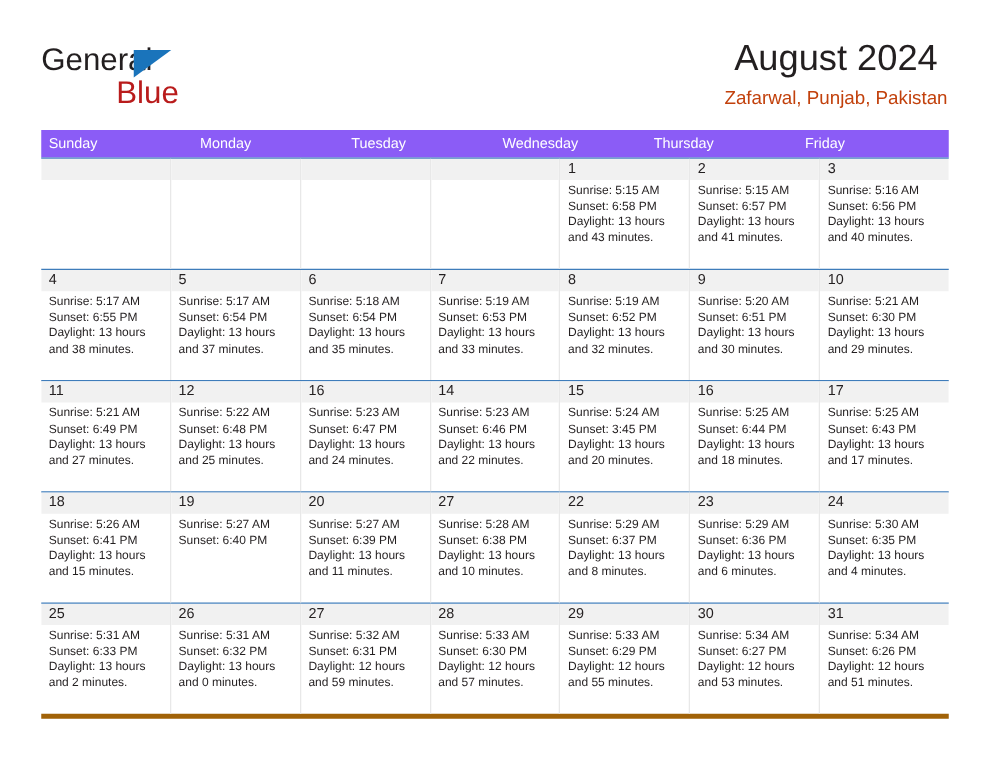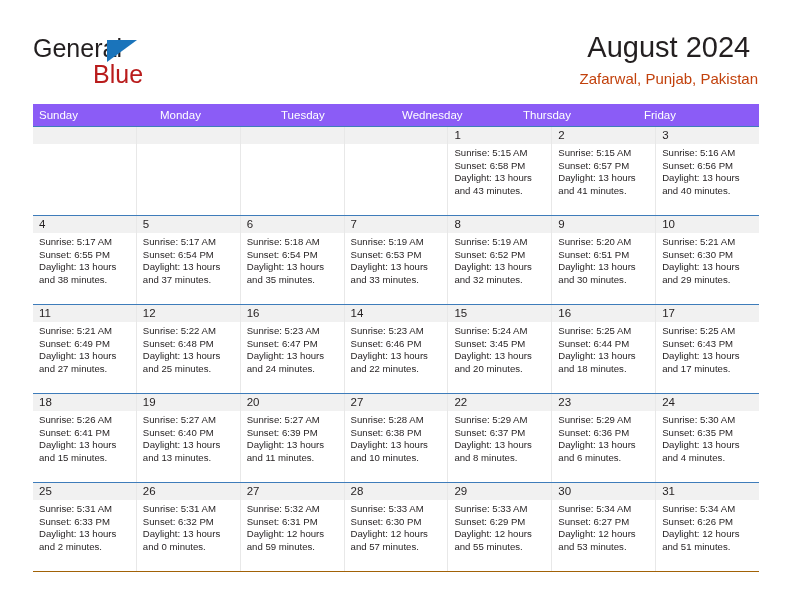--- a/index.html
+++ b/index.html
@@ -106,21 +106,21 @@
   }
   .week {
     display: flex;
     border-top: 1px solid #3e7cba;
     height: 88px;
   }
   .week:first-of-type {
     border-top: none;
   }
   .week-last {
-    border-bottom: 1px solid #a16207;
+    border-bottom: 4px solid #a16207;
   }
   .day {
     flex: 1 1 0;
     box-sizing: border-box;
     border-left: 1px solid #e8e8e8;
     position: relative;
     overflow: hidden;
   }
   .day:first-child {
     border-left: none;
@@ -362,21 +362,20 @@
           <div>Sunrise: 5:26 AM</div>
           <div>Sunset: 6:41 PM</div>
           <div class="daylight">Daylight: 13 hours and 15 minutes.</div>
         </div>
       </div>
       <div class="day">
         <div class="daynum">19</div>
         <div class="details">
           <div>Sunrise: 5:27 AM</div>
           <div>Sunset: 6:40 PM</div>
-          <div class="daylight">Daylight: 13 hours and 13 minutes.</div>
         </div>
       </div>
       <div class="day">
         <div class="daynum">20</div>
         <div class="details">
           <div>Sunrise: 5:27 AM</div>
           <div>Sunset: 6:39 PM</div>
           <div class="daylight">Daylight: 13 hours and 11 minutes.</div>
         </div>
       </div>

